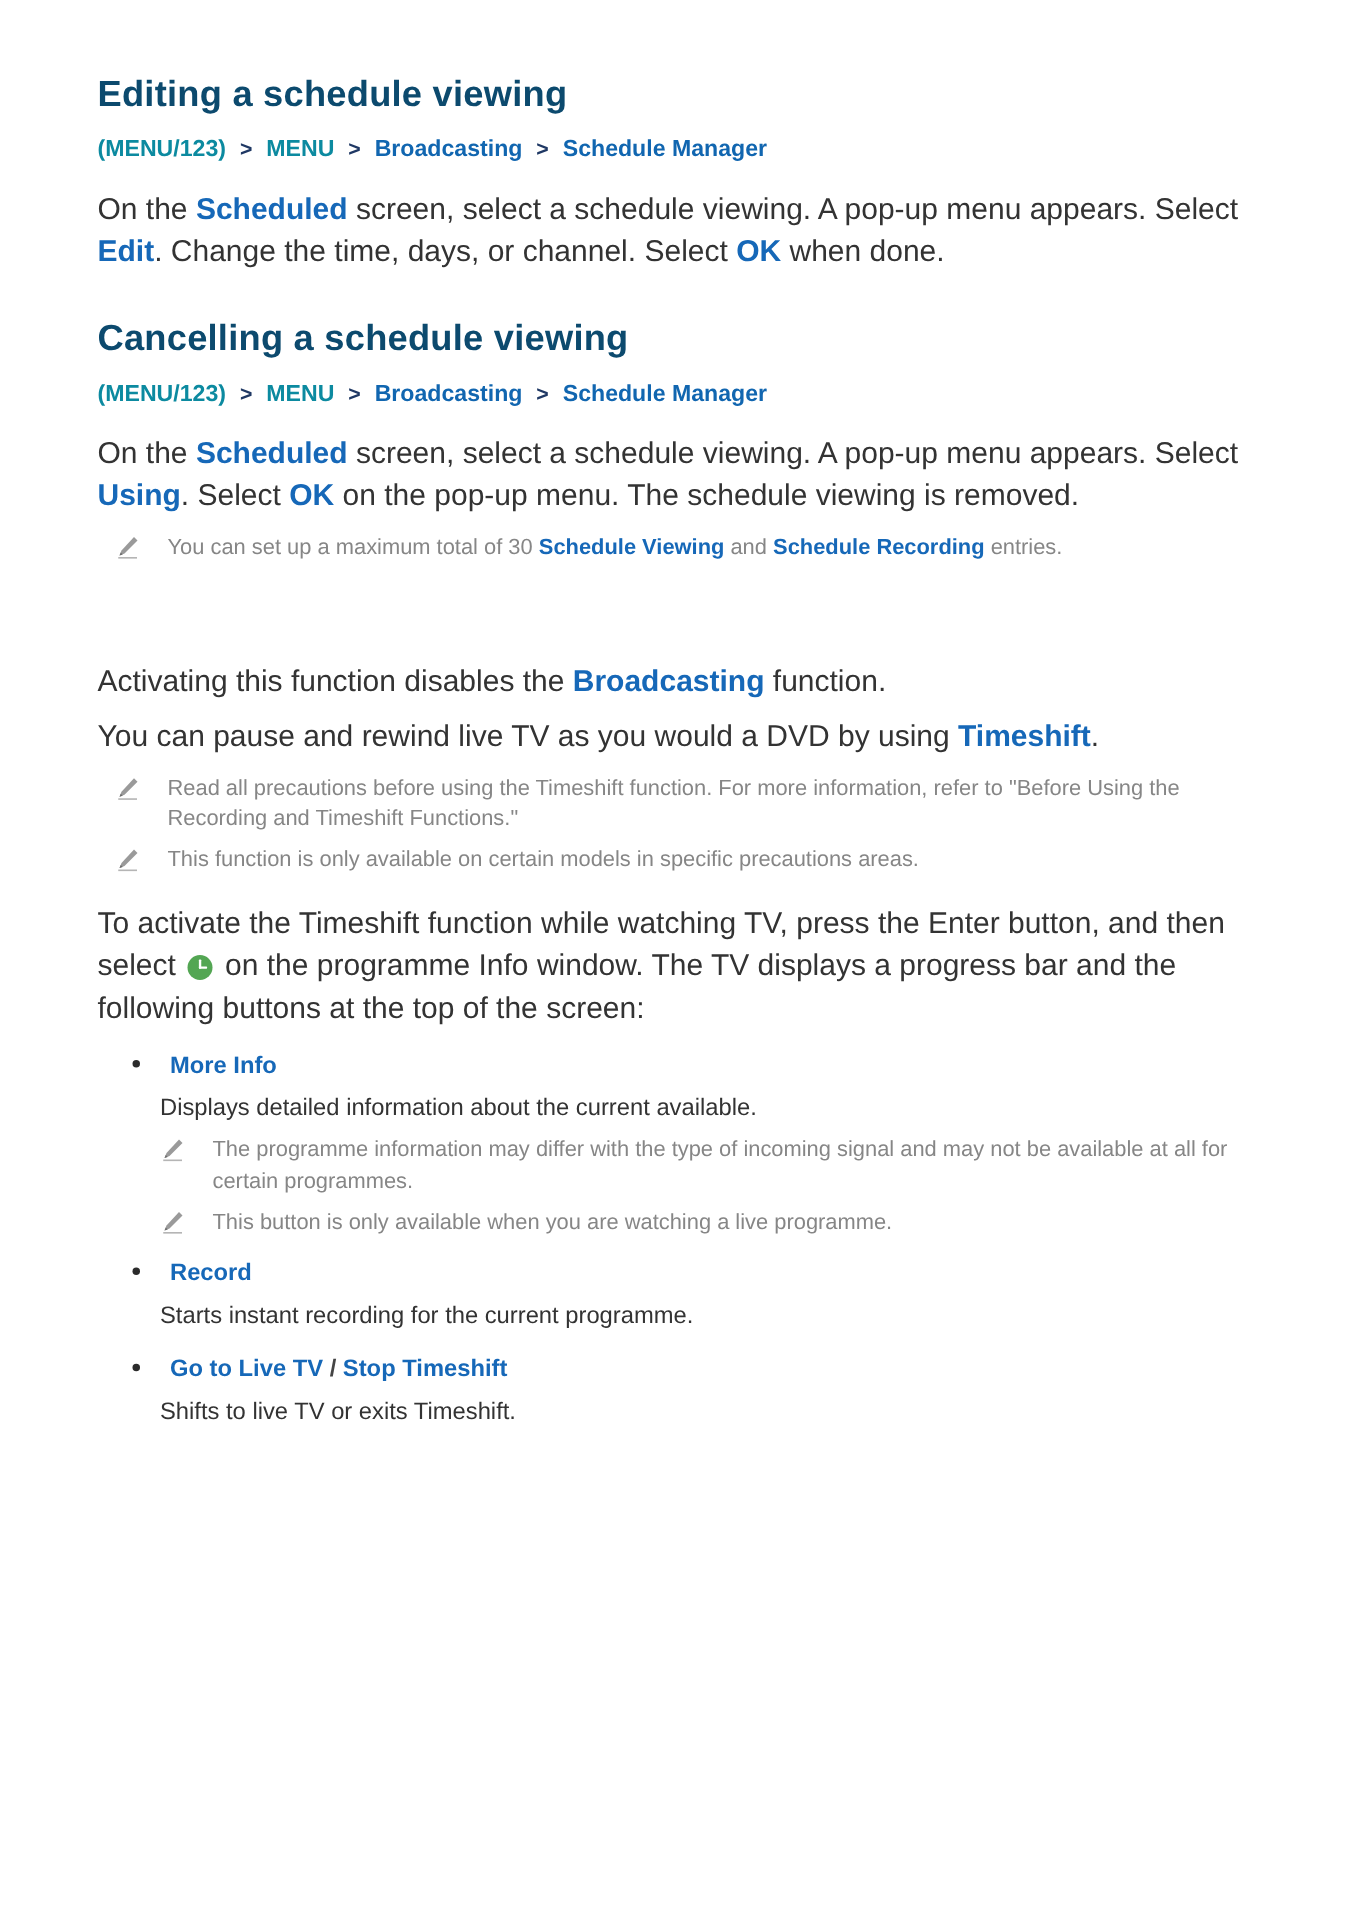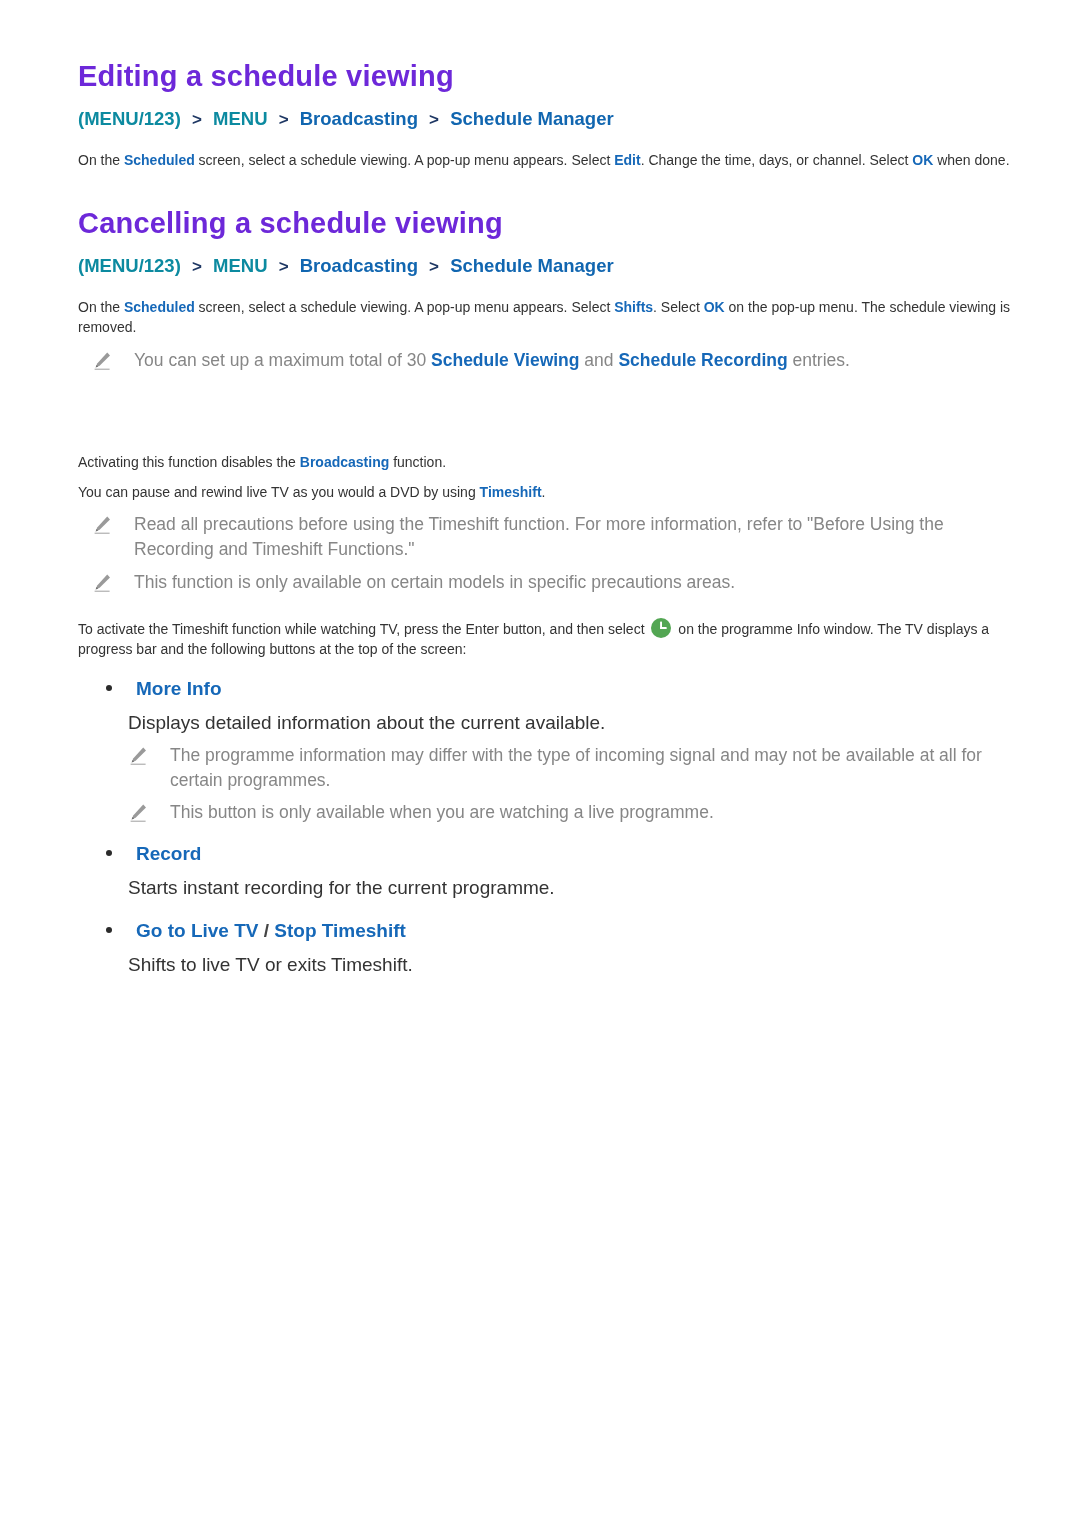--- a/index.html
+++ b/index.html
@@ -19,21 +19,21 @@
     width: 1080px;
     height: 1527px;
     box-sizing: border-box;
     padding: 60px 60px 0 78px;
   }
 
   
   h2.section-title {
     font-size: 29px;
     font-weight: bold;
-    color: #6d28d9;
+    color: #0c4a6e;
     margin: 0 0 12px 0;
     letter-spacing: 0.2px;
     line-height: 1.15;
   }
   h1.chapter-title {
     font-size: 38px;
     font-weight: bold;
     color: #2b4f9d;
     margin: 0;
     line-height: 1.15;
@@ -51,21 +51,21 @@
   .breadcrumb .crumb-link { color: #1166b0; }
   .breadcrumb .crumb-sep {
     color: #1f3864;
     font-weight: bold;
     padding: 0 6px;
     font-size: 17px;
   }
 
   
   p.body-text {
-    font-size: 14px;
+    font-size: 24px;
     line-height: 1.42;
     margin: 0 0 10px 0;
     color: #333333;
     max-width: 945px;
   }
   .lnk {
     color: #1668b8;
     font-weight: bold;
   }
   .sep-slash {
@@ -169,21 +169,21 @@
     <span class="crumb-menu">(MENU/123)</span>
     <span class="crumb-sep">&gt;</span>
     <span class="crumb-menu">MENU</span>
     <span class="crumb-sep">&gt;</span>
     <span class="crumb-link">Broadcasting</span>
     <span class="crumb-sep">&gt;</span>
     <span class="crumb-link">Schedule Manager</span>
   </div>
 
   <p class="body-text">
-    <span>On the </span><span class="lnk">Scheduled</span><span> screen, select a schedule viewing. A pop-up menu appears. Select </span><span class="lnk">Shifts</span><span>. Select </span><span class="lnk">OK</span><span> on the pop-up menu. The schedule viewing is removed.</span>
+    <span>On the </span><span class="lnk">Scheduled</span><span> screen, select a schedule viewing. A pop-up menu appears. Select </span><span class="lnk">Using</span><span>. Select </span><span class="lnk">OK</span><span> on the pop-up menu. The schedule viewing is removed.</span>
   </p>
 
   <div class="note indent-1">
     <span class="note-icon">
       <svg viewBox="0 0 20 20" width="20" height="20">
         <path d="M15.2 1.6 L18 4.4 L7.6 14.8 L3.6 16.4 L5.2 12.4 Z" fill="#9a9a9a"></path>
         <path d="M4.6 13.9 L6.2 15.5 L3.6 16.4 Z" fill="#6e6e6e"></path>
         <rect x="2.6" y="17.6" width="15" height="1.3" fill="#b5b5b5"></rect>
       </svg>
     </span>

